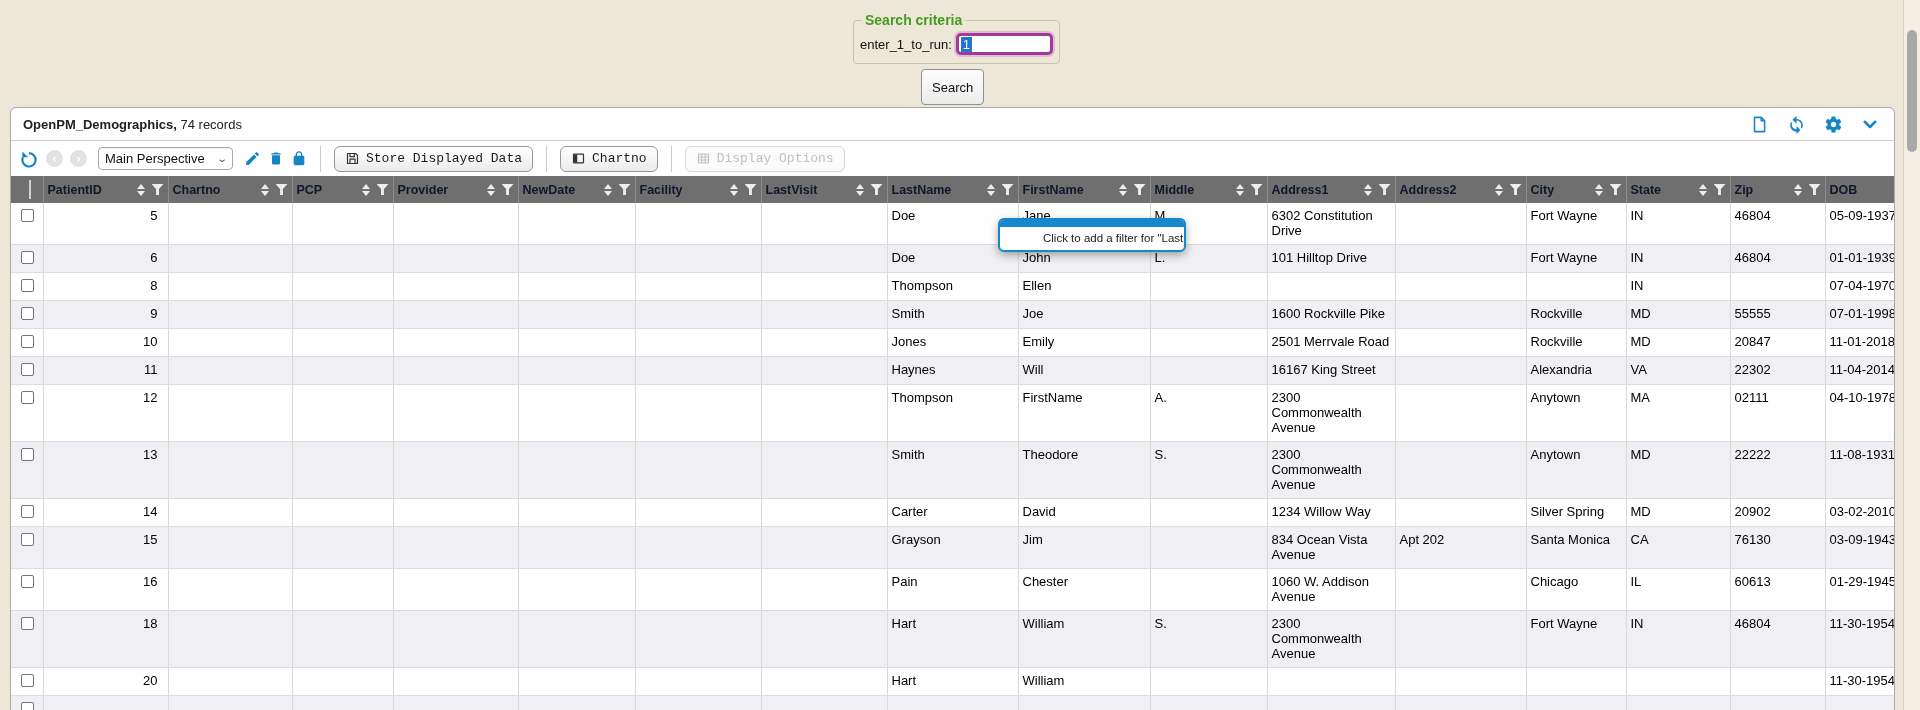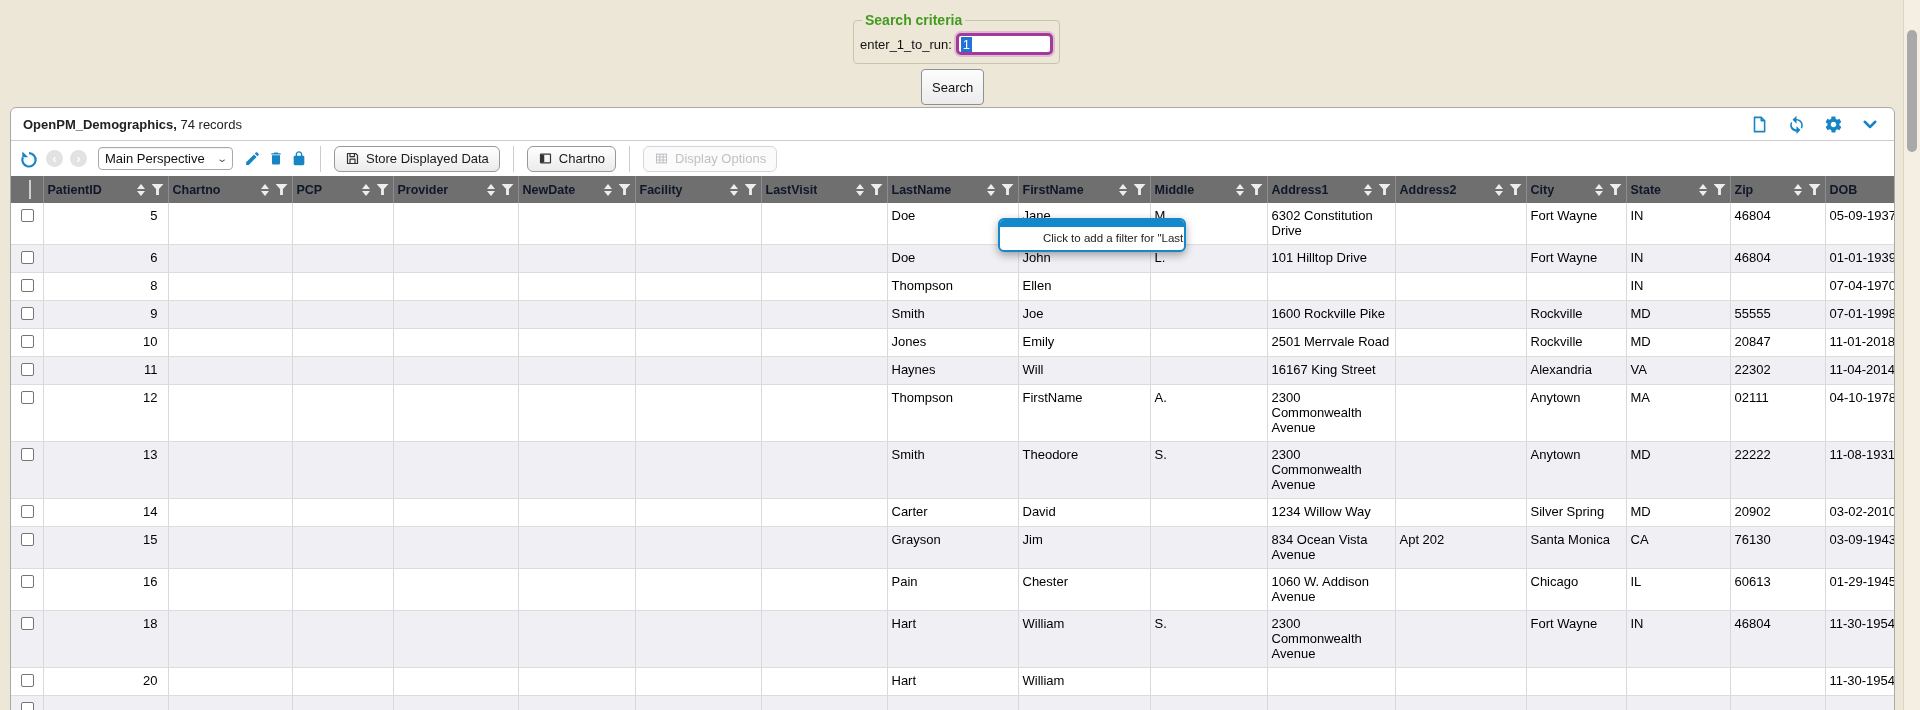--- a/index.html
+++ b/index.html
@@ -31,21 +31,21 @@
   .toolbar { height:35px; display:flex; align-items:center; gap:7px; padding:0 8px; }
   .icon-btn { display:flex; align-items:center; justify-content:center; cursor:pointer; }
   .nav-circle { width:17px; height:17px; border-radius:50%; background:#e2e2e2; color:#fff;
     font-size:12px; font-weight:bold; display:flex; align-items:center; justify-content:center; line-height:0; }
   .select-box { width:135px; height:23px; border:1px solid #a9a9a9; border-radius:4px; background:#fff;
     display:flex; align-items:center; font-size:13px; padding:0 6px; margin:0 4px; color:#111;
     box-shadow:inset 0 1px 1px rgba(0,0,0,.06); }
   .select-box .chev { margin-left:auto; font-size:10px; color:#555; transform:scaleX(1.4); }
   .vsep { width:1px; height:26px; background:#ccc; margin:0 6px; }
   .bar-btn { height:26px; display:flex; align-items:center; gap:6px; padding:0 10px; font-size:13px; color:#1b1b1f;
-    background:linear-gradient(#ffffff,#ebebeb); border:1px solid #97979c; border-radius:6px; cursor:pointer; white-space:nowrap; }
+    background:linear-gradient(#ffffff,#ebebeb); border:1px solid #97979c; border-radius:6px; cursor:pointer; white-space:nowrap;font-family:Liberation Mono, monospace; }
   .bar-btn.disabled { color:#c0c0c5; border-color:#d6d6da; background:#fbfbfb; cursor:default; }
 
   
   .table-wrap { position:relative; width:100%; overflow:hidden; }
   table { border-collapse:collapse; table-layout:fixed; width:1934px; }
   thead th { background:#6f6f6f; height:27px; border-right:1px solid #8d8d8d; padding:0 4px; vertical-align:middle; }
   .th-inner { display:flex; align-items:center; color:#0f172a; font-size:12.5px; font-weight:bold; }
   .th-label { white-space:nowrap; overflow:hidden; }
   .th-icons { margin-left:auto; display:flex; align-items:center; gap:7px; padding-left:4px; }
   .sort { display:flex; flex-direction:column; gap:2px; cursor:pointer; }

